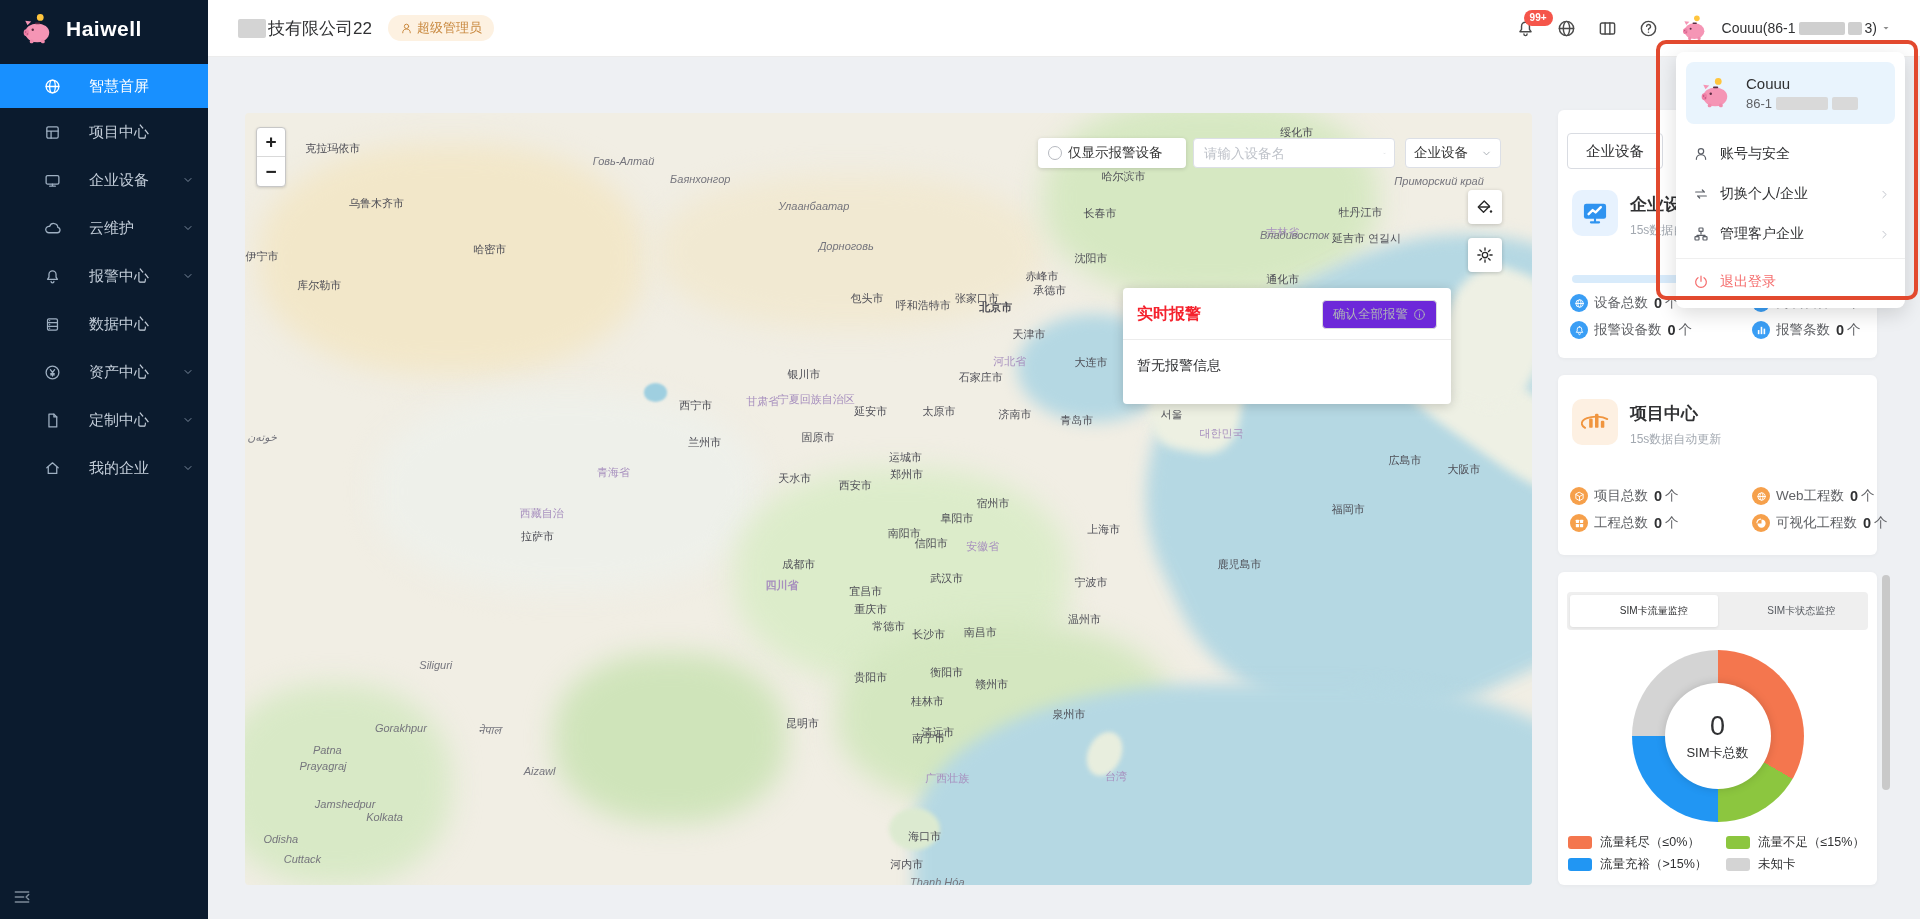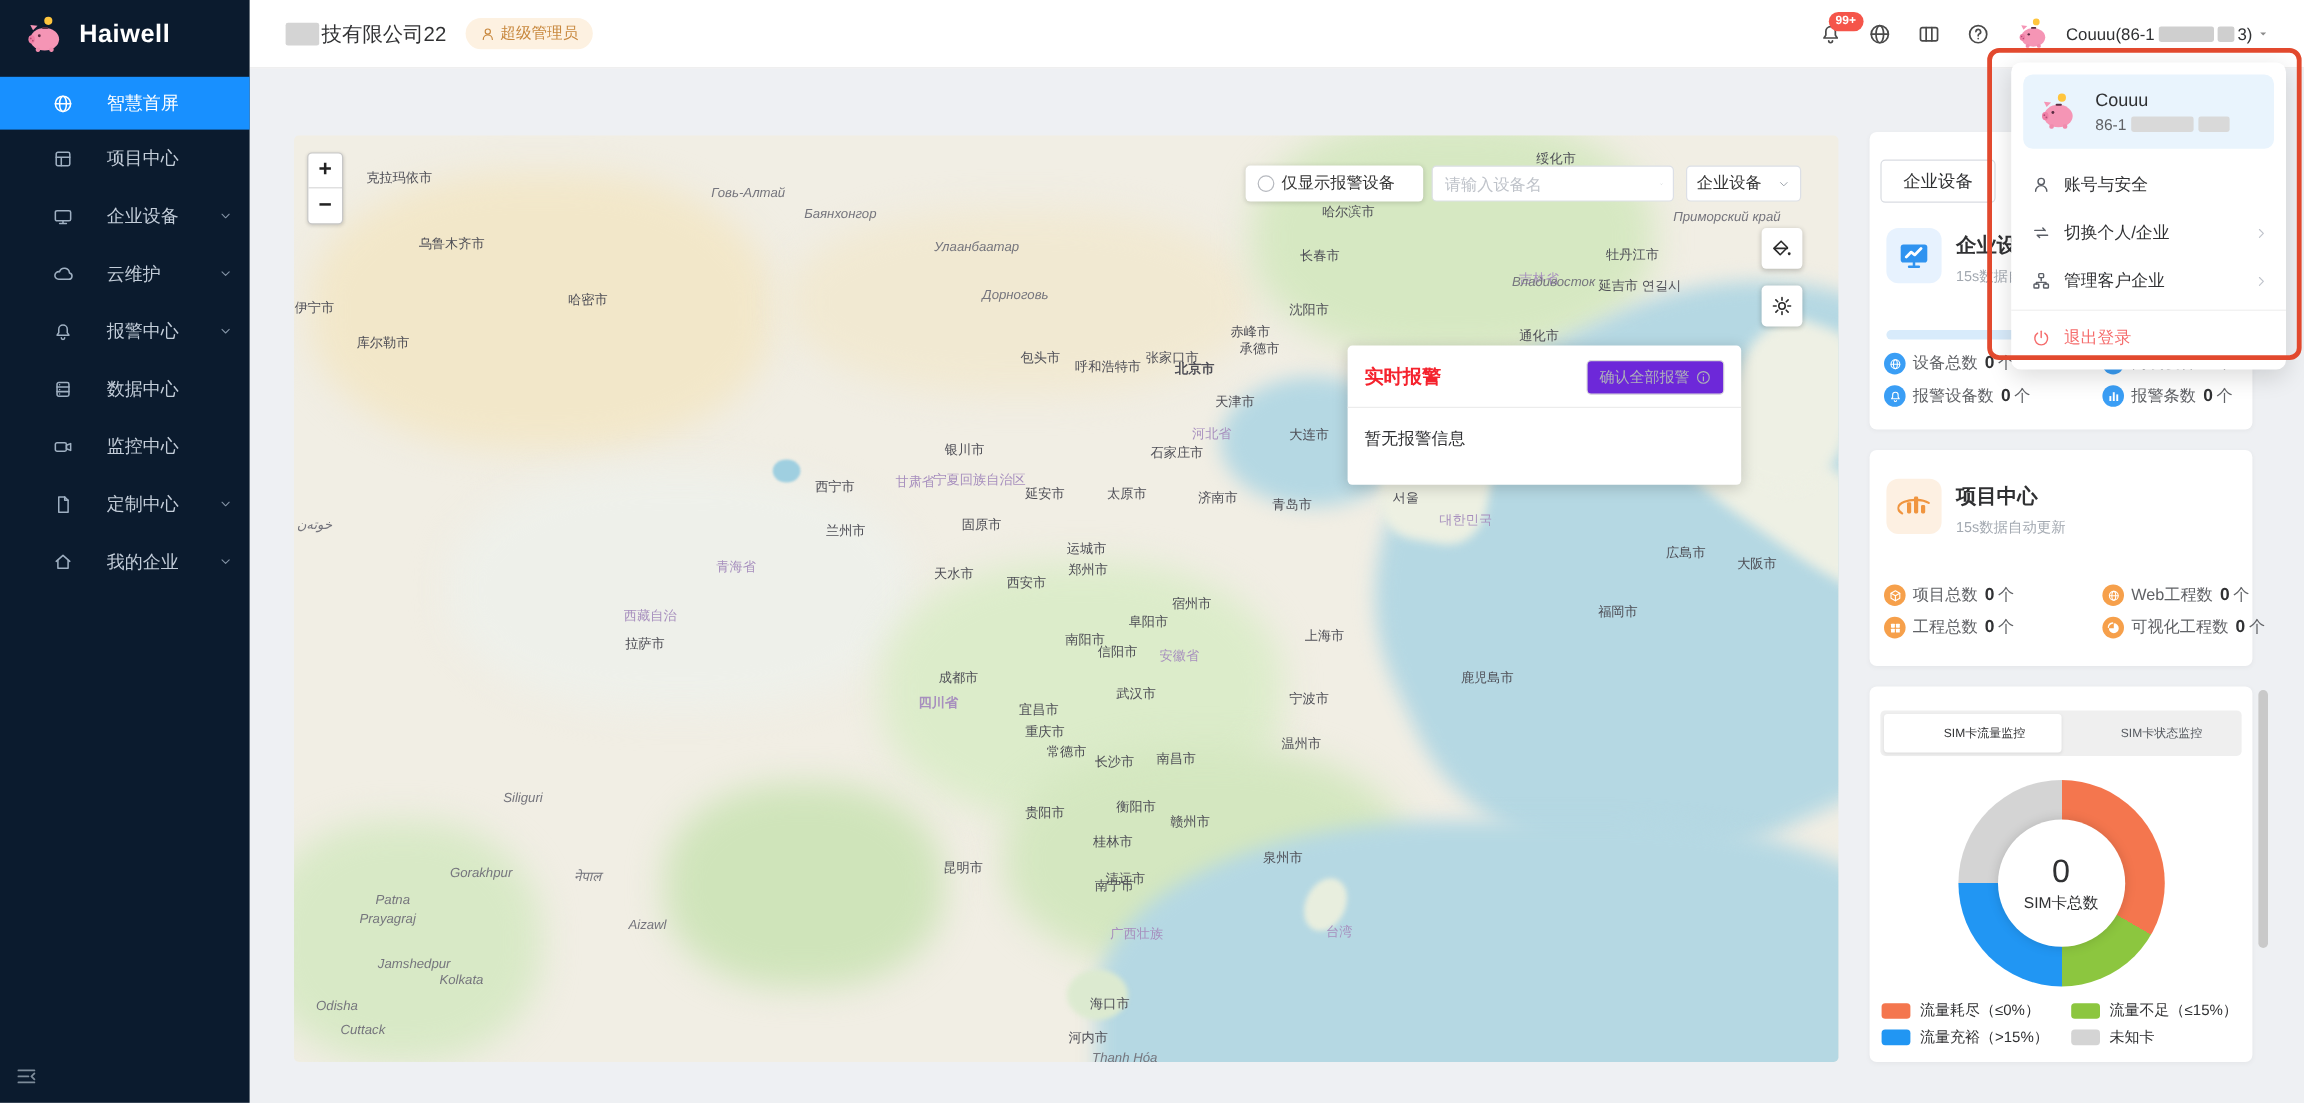--- a/index.html
+++ b/index.html
@@ -372,30 +372,32 @@
       <div class="s-item">
         <span>
           <svg class="ic" aria-hidden="true">
             <use href="#i-db"></use>
           </svg>
         </span>
         <span class="lbl">数据中心</span>
 
       </div>
 
-
       <div class="s-item">
         <span>
           <svg class="ic" aria-hidden="true">
-            <use href="#i-cam"></use>
-          </svg>
-        </span>
-        <span class="lbl">监控中心</span>
-
-      </div>
+            <use href="#i-asset"></use>
+          </svg>
+        </span>
+        <span class="lbl">资产中心</span>
+        <svg class="ic chev">
+          <use href="#i-chevD"></use>
+        </svg>
+      </div>
+
 
       <div class="s-item">
         <span>
           <svg class="ic" aria-hidden="true">
             <use href="#i-doc"></use>
           </svg>
         </span>
         <span class="lbl">定制中心</span>
         <svg class="ic chev">
           <use href="#i-chevD"></use>

